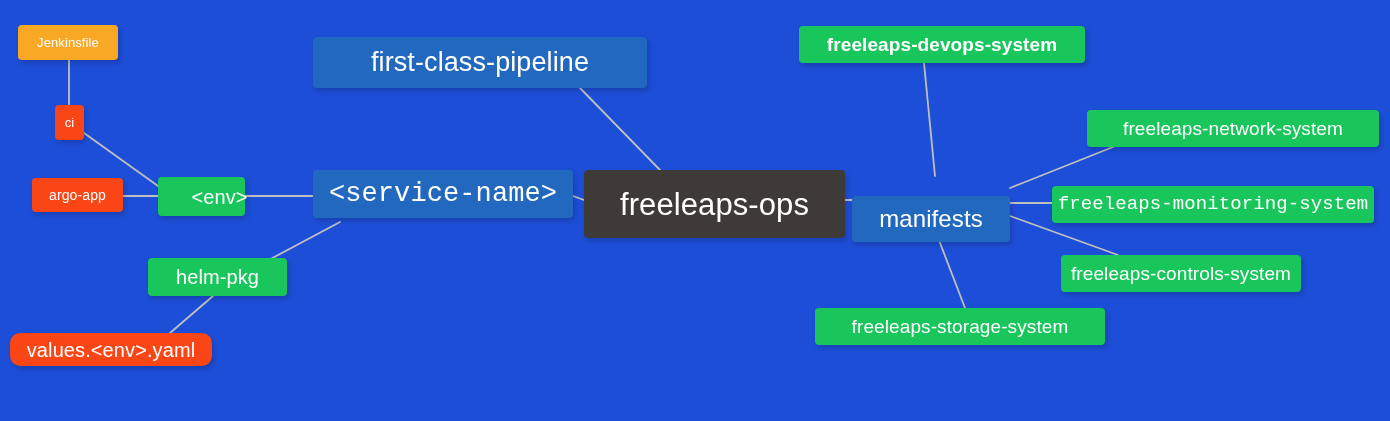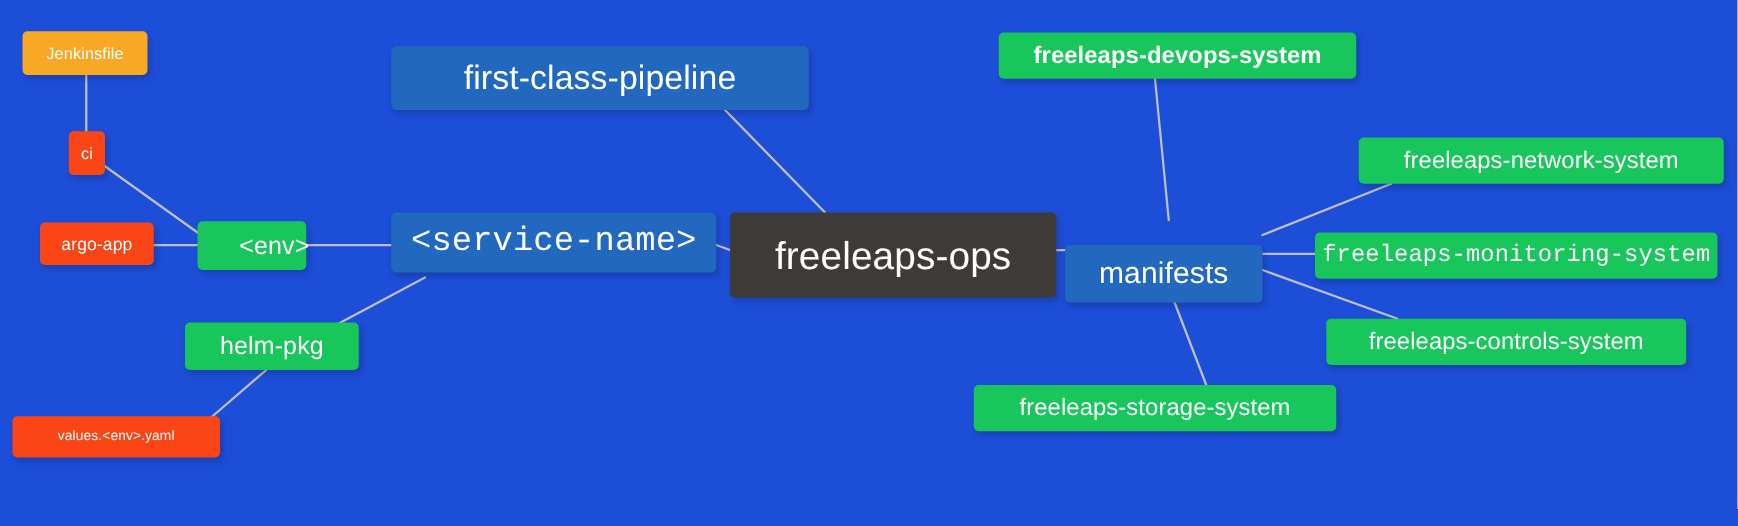--- a/index.html
+++ b/index.html
@@ -63,24 +63,24 @@
       <line x1="1010" y1="203" x2="1052" y2="203" stroke="#bfbfbf" stroke-width="1.8" stroke-linecap="round"></line>
       <line x1="1010" y1="216" x2="1118" y2="255" stroke="#bfbfbf" stroke-width="1.8" stroke-linecap="round"></line>
       <line x1="932" y1="222" x2="965" y2="308" stroke="#bfbfbf" stroke-width="1.8" stroke-linecap="round"></line>
     </svg>
   <div id="node-layer">
       <div class="node n-orange" style="left: 18px; top: 25px; width: 100px; height: 35px; font-size: 13px;">Jenkinsfile</div>
       <div class="node n-red" style="left: 55px; top: 105px; width: 29px; height: 35px; font-size: 13px; text-align: right;">ci</div>
       <div class="node n-red" style="left: 32px; top: 178px; width: 91px; height: 34px; font-size: 14px;">argo-app</div>
       <div class="node n-green" style="left: 158px; top: 177px; width: 87px; height: 39px; font-size: 20px; padding-left: 36px;">&lt;env&gt;</div>
       <div class="node n-green" style="left: 148px; top: 258px; width: 139px; height: 38px; font-size: 20px;">helm-pkg</div>
-      <div class="node n-red" style="left: 10px; top: 333px; width: 166px; height: 33px; font-size: 11px;">values.&lt;env&gt;.yaml</div>
+      <div class="node n-red" style="left: 10px; top: 333px; width: 202px; height: 33px; font-size: 20px; border-radius: 10px;">values.&lt;env&gt;.yaml</div>
       <div class="node n-blue" style="left: 313px; top: 37px; width: 334px; height: 51px; font-size: 27px;">first-class-pipeline</div>
       <div class="node n-blue" style="left: 313px; top: 170px; width: 260px; height: 48px; font-size: 27px; font-family: Liberation Mono, monospace;">&lt;service-name&gt;</div>
       <div class="node n-root" style="left: 584px; top: 170px; width: 261px; height: 68px; font-size: 31px;">freeleaps-ops</div>
       <div class="node n-blue" style="left: 852px; top: 176px; width: 158px; height: 46px; font-size: 24px; margin-top: 20px;">manifests</div>
       <div class="node n-green" style="left: 799px; top: 26px; width: 286px; height: 37px; font-size: 19px; font-weight: bold;">freeleaps-devops-system</div>
       <div class="node n-green" style="left: 1057px; top: 110px; width: 292px; height: 37px; font-size: 19px; margin-left: 30px;">freeleaps-network-system</div>
       <div class="node n-green" style="left: 1052px; top: 186px; width: 322px; height: 37px; font-size: 19px; font-family: Liberation Mono, monospace;">freeleaps-monitoring-system</div>
-      <div class="node n-green" style="left: 1061px; top: 255px; width: 288px; height: 37px; font-size: 19px;">freeleaps-controls-system</div>
-      <div class="node n-green" style="left: 779px; top: 308px; width: 290px; height: 37px; font-size: 19px;">freeleaps-storage-system</div>
+      <div class="node n-green" style="left: 1061px; top: 255px; width: 240px; height: 37px; font-size: 19px;">freeleaps-controls-system</div>
+      <div class="node n-green" style="left: 815px; top: 308px; width: 290px; height: 37px; font-size: 19px;">freeleaps-storage-system</div>
     </div>
 </div>
 
 </body></html>

